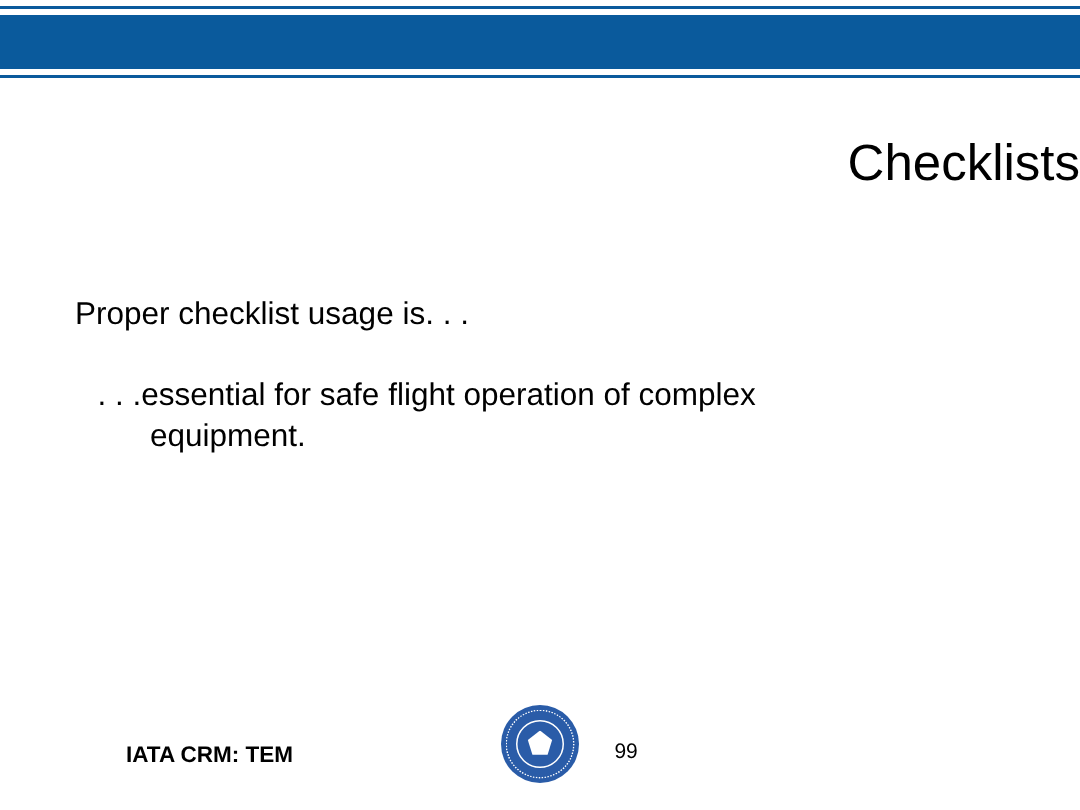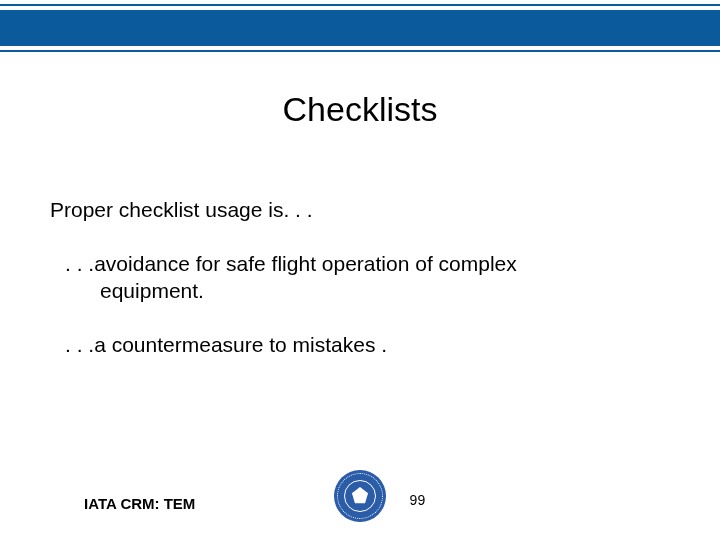--- a/index.html
+++ b/index.html
@@ -35,21 +35,21 @@
     left: 0;
     right: 0;
     height: 2px;
     background: #0a5a9c;
   }
   .slide-title {
     position: absolute;
     top: 90px;
     left: 0;
     right: 0;
-    text-align: center;
+    text-align: right;
     font-size: 34px;
     font-weight: 400;
   }
   .body {
     position: absolute;
     top: 170px;
     left: 50px;
     right: 60px;
     font-size: 21px;
     line-height: 1.25;
@@ -131,24 +131,23 @@
 
 <div class="top-line"></div>
 <div class="top-band"></div>
 <div class="bottom-line"></div>
 
 <div class="slide-title">Checklists</div>
 
 <div class="body">
   <p>Proper checklist usage is. . .</p>
   <p class="indent">
-    <span>. . .avoidance for safe flight operation of complex</span><br>
+    <span>. . .essential for safe flight operation of complex</span><br>
     <span class="indent2" style="display:inline-block">equipment.</span>
   </p>
-  <p class="indent">. . .a countermeasure to mistakes .</p>
 </div>
 
 <div class="footer">
   <div class="footer-left">IATA CRM: TEM</div>
   <div class="footer-center">
     <div class="seal">
       <div class="seal-inner"></div>
     </div>
   </div>
   <div class="footer-num">99</div>

